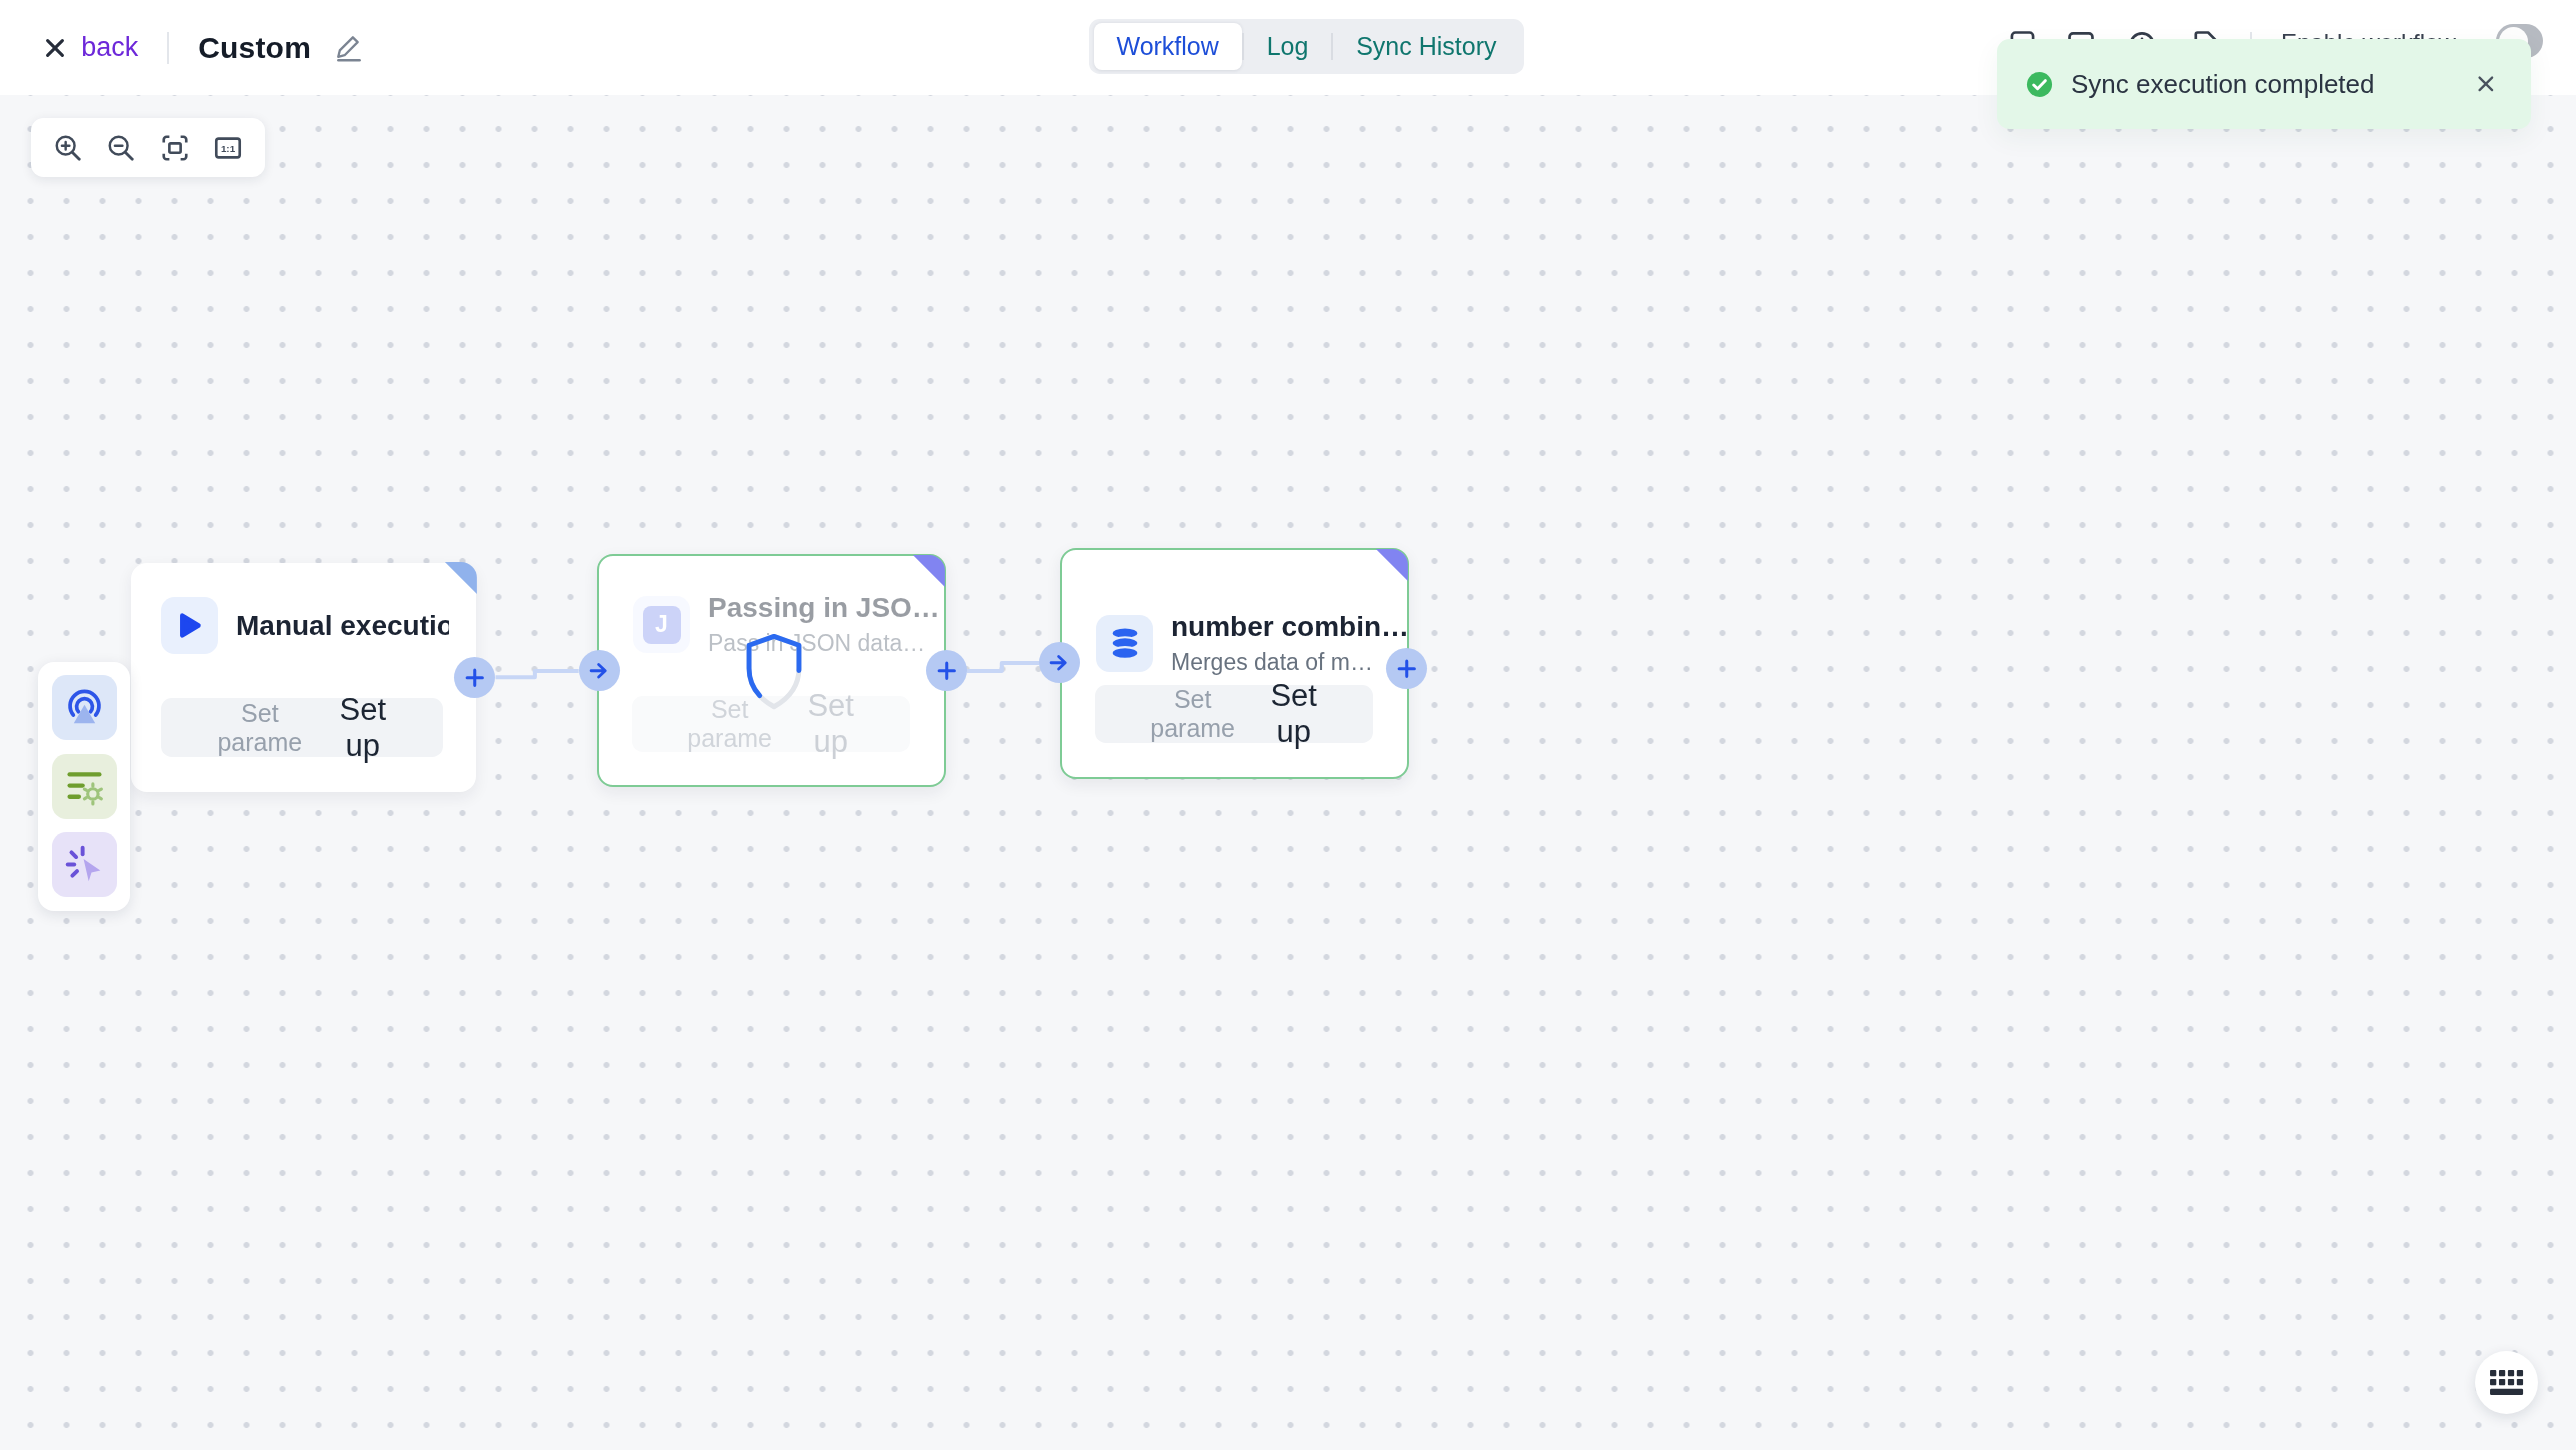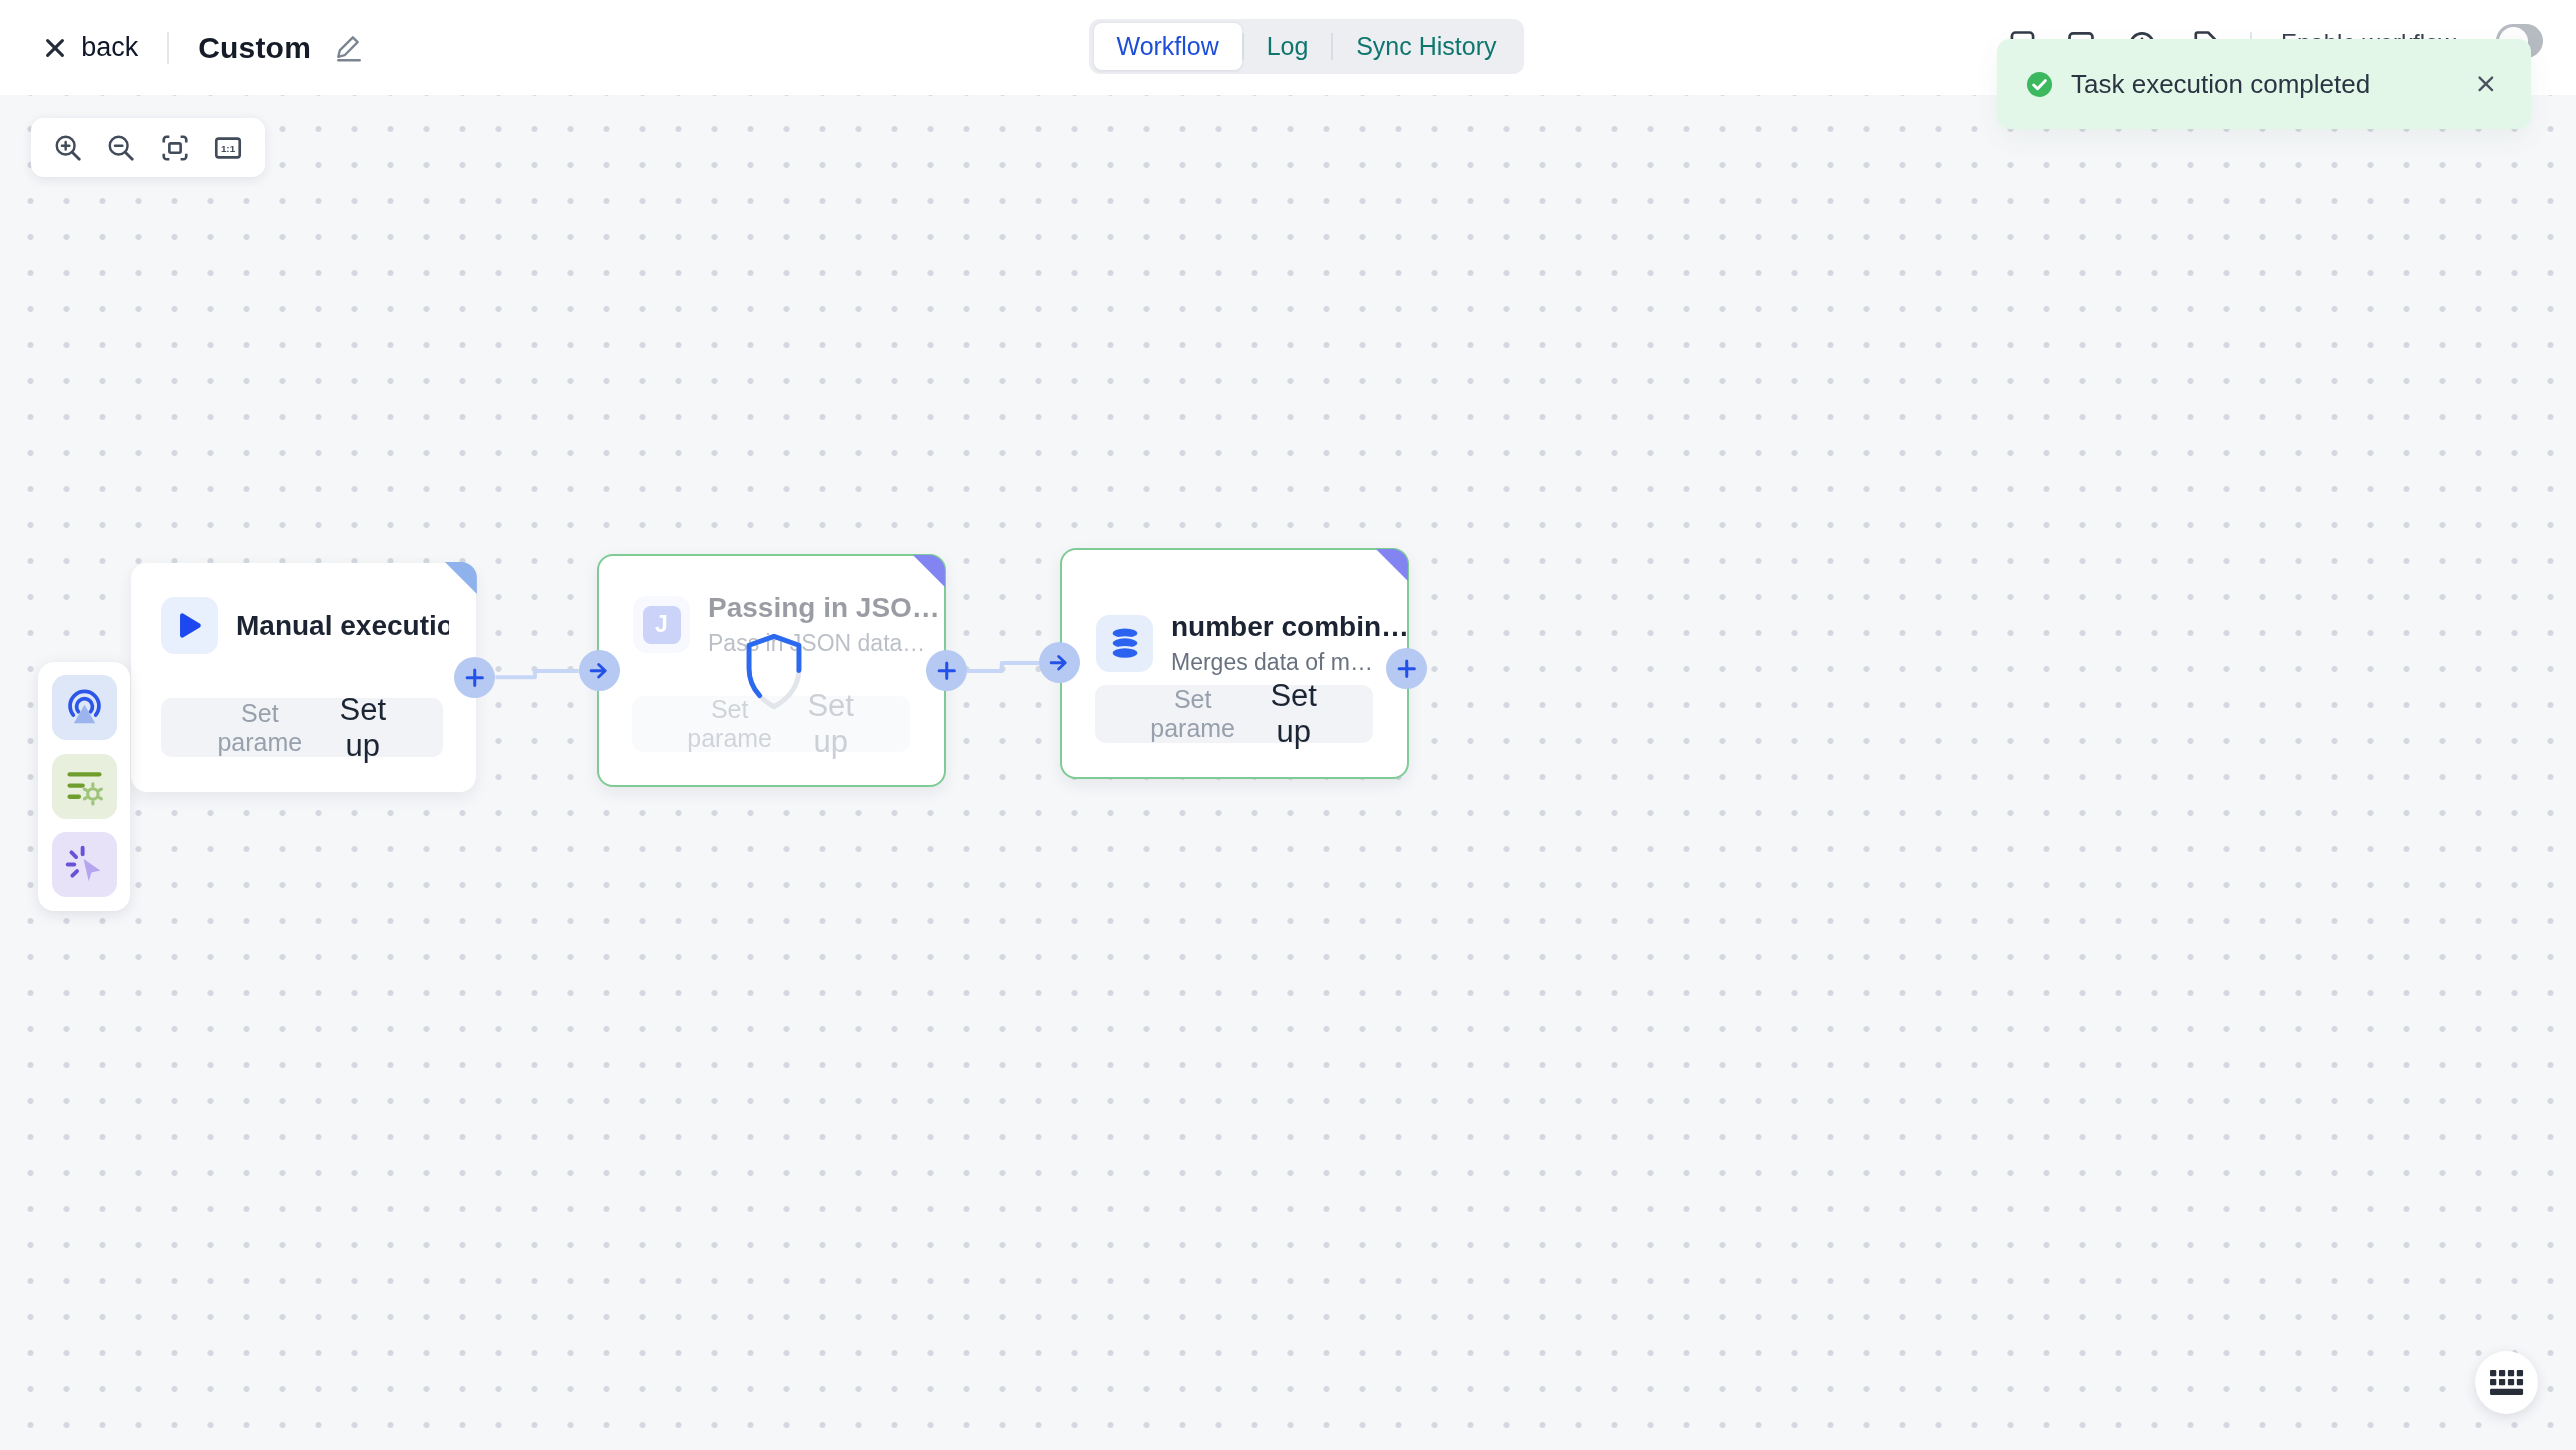--- a/index.html
+++ b/index.html
@@ -4,21 +4,21 @@
 <style>
   * { margin:0; padding:0; box-sizing:border-box; }
   html,body { width:2576px; height:1451px; overflow:hidden; background:#fff;
     font-family:"Liberation Sans", sans-serif; }
   .app { position:relative; width:2576px; height:1451px; overflow:hidden; }
 
   
   .header { position:absolute; top:0; left:0; width:100%; height:95px; background:#fff; z-index:10; }
   .hleft { position:absolute; left:43px; top:0; height:95px; display:flex; align-items:center; }
   .back-btn { display:flex; align-items:center; gap:14.3px; background:none; border:none; cursor:pointer;
-    font-family:inherit; font-size:27px; color:#0f172a; font-weight:500; }
+    font-family:inherit; font-size:27px; color:#6d28d9; font-weight:500; }
   .hdivider { width:1.8px; height:32px; background:#e3e6eb; margin:0 29px; }
   .page-title { font-size:30px; font-weight:700; color:#151c28; letter-spacing:0.2px; }
   .edit-btn { background:none; border:none; cursor:pointer; margin-left:23px; display:flex; align-items:center; }
 
   .tabs { position:absolute; left:1089px; top:19px; height:55px; background:#eceef2; border-radius:10.7px;
     display:flex; align-items:center; padding:4.5px; }
   .tab { border:none; background:transparent; font-family:inherit; font-size:25px; color:#0f766e;
     padding:0 23px; height:47px; border-radius:8px; cursor:pointer; white-space:nowrap; }
   .tab.active { background:#fff; color:#1d4ed8; font-weight:500; box-shadow:0 0.9px 3.6px rgba(30,40,70,.10); }
   .tab-sep { width:1.8px; height:27px; background:#d9dce2; }
@@ -324,21 +324,21 @@
     </button>
   </div>
 
   <div class="toast">
     <span style="display:flex;">
       <svg width="27" height="27" viewBox="0 0 28 28">
           <circle cx="14" cy="14" r="13" fill="#3cb95f"></circle>
           <path d="M8 14.5 l4 4 L20 10" stroke="#fff" stroke-width="3" fill="none" stroke-linecap="round" stroke-linejoin="round"></path>
         </svg>
     </span>
-    <span class="toast-text">Task execution completed</span>
+    <span class="toast-text">Sync execution completed</span>
     <button class="toast-close">
       <svg width="19.7" height="19.7" viewBox="0 0 22 22">
           <path d="M4 4 L18 18 M18 4 L4 18" stroke="#49525e" stroke-width="2.6" stroke-linecap="round" fill="none"></path>
         </svg>
     </button>
   </div>
 
 </div>
 
 

